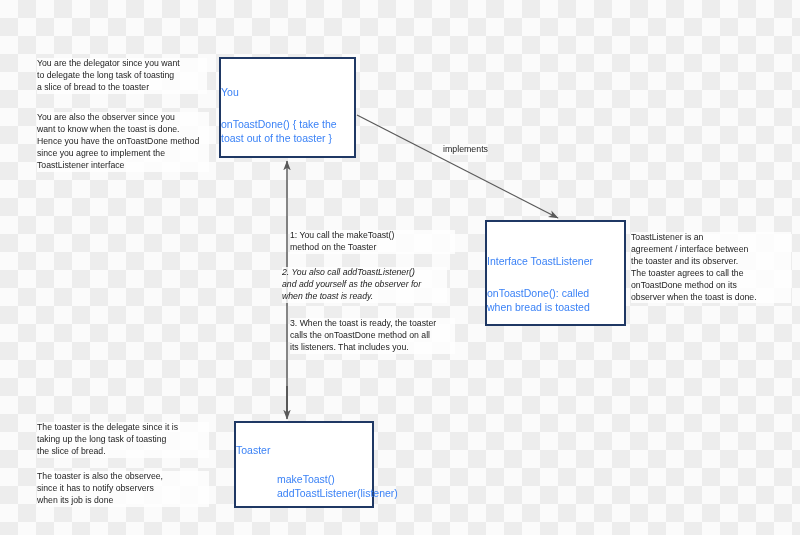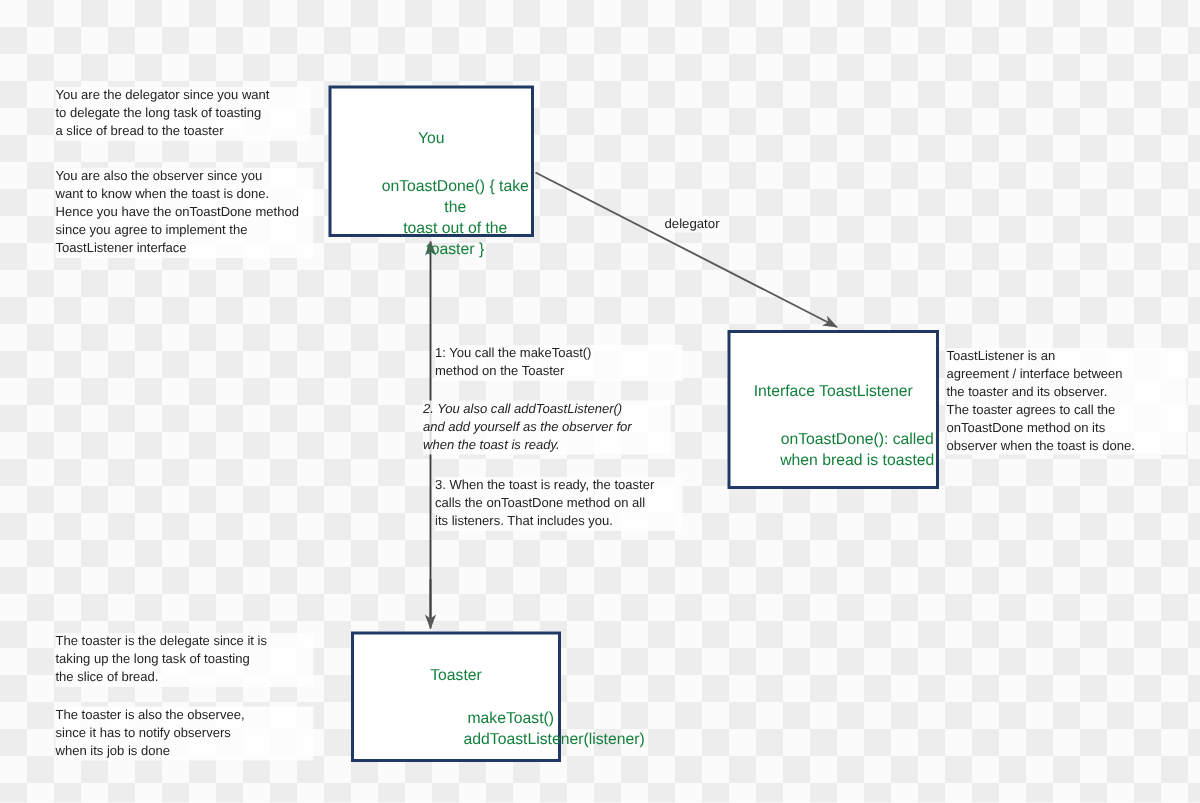--- a/index.html
+++ b/index.html
@@ -25,34 +25,33 @@
     background-size: 36px 36px;
     background-position: 0 0, 18px 18px;
   }
 
   
   .node {
     position: absolute;
     box-sizing: border-box;
     background: #ffffff;
     border: 2px solid #1f3864;
-    text-align: center;
-    color: #15803d;
+    text-align: left;
+    color: #3b82f6;
     z-index: 3;
   }
   .node .node-title {
     font-size: 10.5px;
     line-height: 13px;
     white-space: pre;
   }
   .node .node-body {
     font-size: 10.5px;
     line-height: 14px;
     white-space: pre-line;
-    margin-left: 32px;
   }
 
   #node-you       { left: 219px; top: 57px;  width: 137px; height: 101px; }
   #node-you .node-title { margin-top: 27px; }
   #node-you .node-body  { margin-top: 18px; }
 
   #node-interface { left: 485px; top: 220px; width: 141px; height: 106px; }
   #node-interface .node-title { margin-top: 33px; }
   #node-interface .node-body  { margin-top: 18px; }
 
@@ -131,21 +130,21 @@
     <div class="node-body">onToastDone(): called
 when bread is toasted</div>
   </div>
 
   <div class="node" id="node-toaster">
     <div class="node-title">Toaster</div>
     <div class="node-body">makeToast()
 addToastListener(listener)</div>
   </div>
 
-  <div id="label-implements">delegator</div>
+  <div id="label-implements">implements</div>
 
   <div class="note" id="note-observer">You are also the observer since you
 want to know when the toast is done.
 Hence you have the onToastDone method
 since you agree to implement the
 ToastListener interface</div>
   <div class="note" id="note-delegator">You are the delegator since you want
 to delegate the long task of toasting
 a slice of bread to the toaster</div>
 

